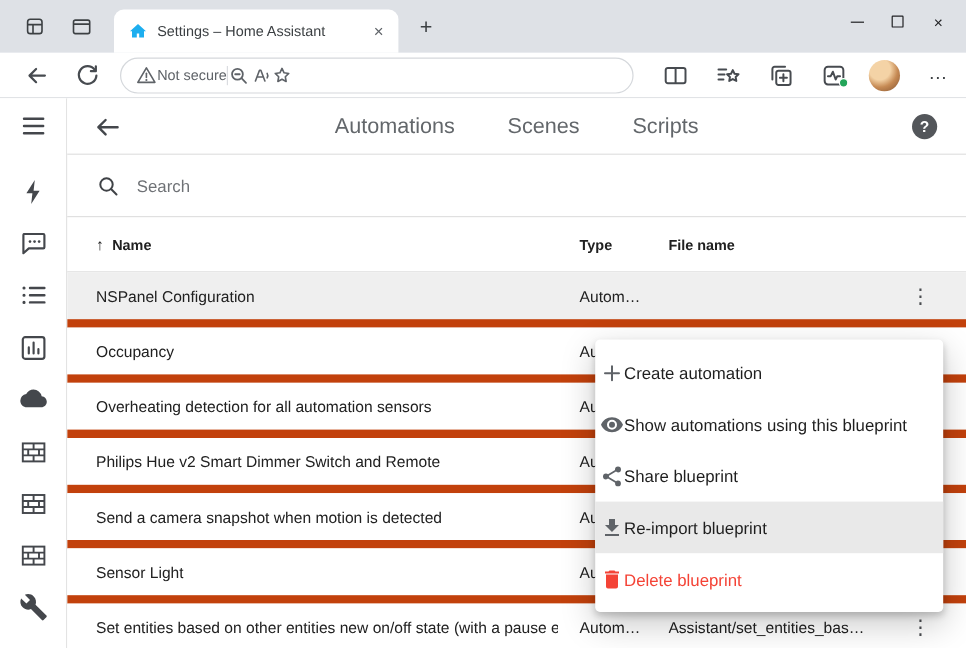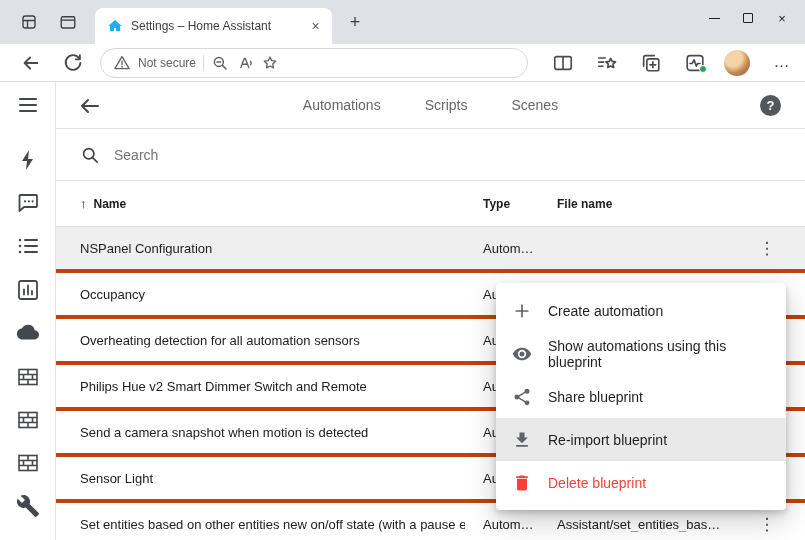--- a/index.html
+++ b/index.html
@@ -18,71 +18,71 @@
             align-items:center; justify-content:center; font-size:18px; color:#3c4043; }
   .wincontrols { position:absolute; right:6px; top:4px; display:flex; }
   .winbtn { width:34px; height:28px; display:flex; align-items:center; justify-content:center; color:#202124; font-size:13px; }
   .min-bar { display:block; width:11px; border-top:1.4px solid #202124; }
   .max-box { display:block; width:10px; height:10px; border:1.4px solid #202124; border-radius:1px; }
 
   
   .navbar { position:absolute; left:0; top:44px; right:0; height:38px; background:#fff; border-bottom:1px solid #dadce0; }
   .nav-ic { position:absolute; top:8px; width:22px; height:22px; color:#474b50; display:flex; align-items:center; justify-content:center; }
   .omnibox { position:absolute; left:100px; top:4px; width:428px; height:30px; background:#fff;
-             border:1px solid #d5d8dc; border-radius:15px; display:flex; align-items:center; gap:7px; padding:0 10px 0 12px; }
+             border:1px solid #d5d8dc; border-radius:15px; display:flex; align-items:center; gap:0; padding:0 10px 0 12px; }
   .omni-sec { font-size:12px; color:#5f6368; white-space:nowrap; }
   .omni-sep { width:1px; height:16px; background:#dadce0; }
   .omni-url { font-size:12.5px; color:#202124; white-space:nowrap; flex:1; overflow:hidden; }
   .omni-ic { width:18px; height:18px; color:#5f6368; flex:none; }
   .avatar { position:absolute; left:724px; top:6px; width:26px; height:26px; border-radius:50%;
             background:radial-gradient(circle at 35% 30%, #f4d3a6 0 35%, #c68a54 60%, #7e4f2c 100%); }
   .more-btn { position:absolute; left:768px; top:4px; width:28px; height:28px; display:flex; align-items:center; justify-content:center;
               font-size:16px; color:#3c4043; letter-spacing:1px; }
   .green-dot { position:absolute; right:-1px; bottom:1px; width:8px; height:8px; border-radius:50%; background:#23a55a; border:1.5px solid #fff; }
 
   
   .ha { position:absolute; left:0; top:82px; right:0; bottom:0; background:#fff; }
   .sidebar { position:absolute; left:0; top:0; width:56px; bottom:0; border-right:1px solid #e3e3e3; background:#fff; }
   .sb { position:absolute; left:16px; width:24px; height:24px; color:#44474c; }
 
   .ha-header { position:absolute; left:56px; right:0; top:0; height:47px; border-bottom:1px solid #e0e0e0; background:#fff; }
   .ha-back { position:absolute; left:22px; top:12px; width:24px; height:24px; color:#44474c; }
   .ha-tabs { position:absolute; left:0; right:0; top:0; height:47px; display:flex; justify-content:center; }
-  .ha-tab { position:relative; padding:0 22px; line-height:46px; font-size:14px; color:#63676b; cursor:default; }
+  .ha-tab { position:relative; padding:0 22px; line-height:46px; font-size:18px; color:#63676b; cursor:default; }
   .ha-tab.active { color:#2196f3; }
   .ha-tab.active::after { content:""; position:absolute; left:10px; right:10px; bottom:0; height:2px; background:#2196f3; }
   .help-btn { position:absolute; right:24px; top:13px; width:21px; height:21px; border-radius:50%; background:#53565a;
               color:#fff; font-size:13px; font-weight:bold; display:flex; align-items:center; justify-content:center; }
 
   .searchrow { position:absolute; left:56px; right:0; top:47px; height:52px; border-bottom:1px solid #e0e0e0;
                display:flex; align-items:center; gap:14px; padding-left:24px; }
   .searchrow svg { width:20px; height:20px; color:#3f4246; flex:none; }
   .search-input { border:none; outline:none; font-size:14px; color:#212121; width:320px; background:transparent; }
   .search-input::placeholder { color:#6f7276; opacity:1; }
 
   .thead { position:absolute; left:56px; right:0; top:99px; height:46px; border-bottom:1px solid #e0e0e0;
            font-size:12px; font-weight:600; color:#212121; }
   .thead .hname { position:absolute; left:24px; top:0; line-height:46px; display:flex; align-items:center; gap:7px; }
   .sort-arrow { font-size:13px; font-weight:400; }
   .hcol-type { position:absolute; left:427px; top:0; line-height:46px; }
   .hcol-file { position:absolute; left:501px; top:0; line-height:46px; }
 
   .tbody { position:absolute; left:56px; right:0; top:145px; bottom:0; overflow:hidden; }
-  .trow { position:relative; height:46px; border-bottom:4px solid #c2410c; font-size:13px; color:#212121; background:#fff; }
+  .trow { position:relative; height:46px; border-bottom:7px solid #c2410c; font-size:13px; color:#212121; background:#fff; }
   .trow.selected { background:#efefef; }
   .c-name { position:absolute; left:24px; top:50%; transform:translateY(-50%); max-width:385px; white-space:nowrap; overflow:hidden; }
   .c-type { position:absolute; left:427px; top:50%; transform:translateY(-50%); white-space:nowrap; }
   .c-file { position:absolute; left:501px; top:50%; transform:translateY(-50%); max-width:188px; white-space:nowrap; overflow:hidden; }
   .kebab  { position:absolute; left:701px; top:50%; transform:translateY(-50%); width:20px; text-align:center;
             font-size:17px; color:#4a4d51; }
 
   
   .ctxmenu { position:absolute; left:496px; top:283px; width:290px; background:#fff; border-radius:4px; z-index:50;
              padding:6px 0; box-shadow:0 3px 6px rgba(0,0,0,.18), 0 10px 28px rgba(0,0,0,.22); }
-  .ctx-item { height:43px; display:flex; align-items:center; gap:16px; padding:0 16px; font-size:14px; color:#1f1f1f; }
+  .ctx-item { height:43px; display:flex; align-items:center; padding:0 4px; font-size:14px; color:#1f1f1f; }
   .ctx-item.hover { background:#e9e9e9; }
   .ctx-item.danger { color:#f44336; }
   .ctx-item svg, .ctx-plus { width:20px; height:20px; color:#5f6368; flex:none; }
   .ctx-item.danger svg { color:#f44336; }
   svg { display:block; }
 </style>
 </head>
 <body>
 
 <div class="screen">
@@ -259,22 +259,22 @@
     </div>
 
     <div class="ha-header">
       <span class="ha-back">
         <svg viewBox="0 0 24 24" fill="none" stroke="currentColor" stroke-width="2" stroke-linecap="round" stroke-linejoin="round">
             <path d="M20 12H4M10 6l-6 6 6 6"></path>
           </svg>
       </span>
       <div class="ha-tabs">
         <span class="ha-tab">Automations</span>
+        <span class="ha-tab">Scenes</span>
         <span class="ha-tab">Scripts</span>
-        <span class="ha-tab">Scenes</span>
       </div>
       <span class="help-btn">?</span>
     </div>
 
     <div class="searchrow">
       <svg viewBox="0 0 24 24" fill="none" stroke="currentColor" stroke-width="2" stroke-linecap="round">
           <circle cx="10.5" cy="10.5" r="6.2"></circle>
           <path d="M15.3 15.3 20.5 20.5"></path>
         </svg>
       <input class="search-input" type="text" placeholder="Search" style="">

